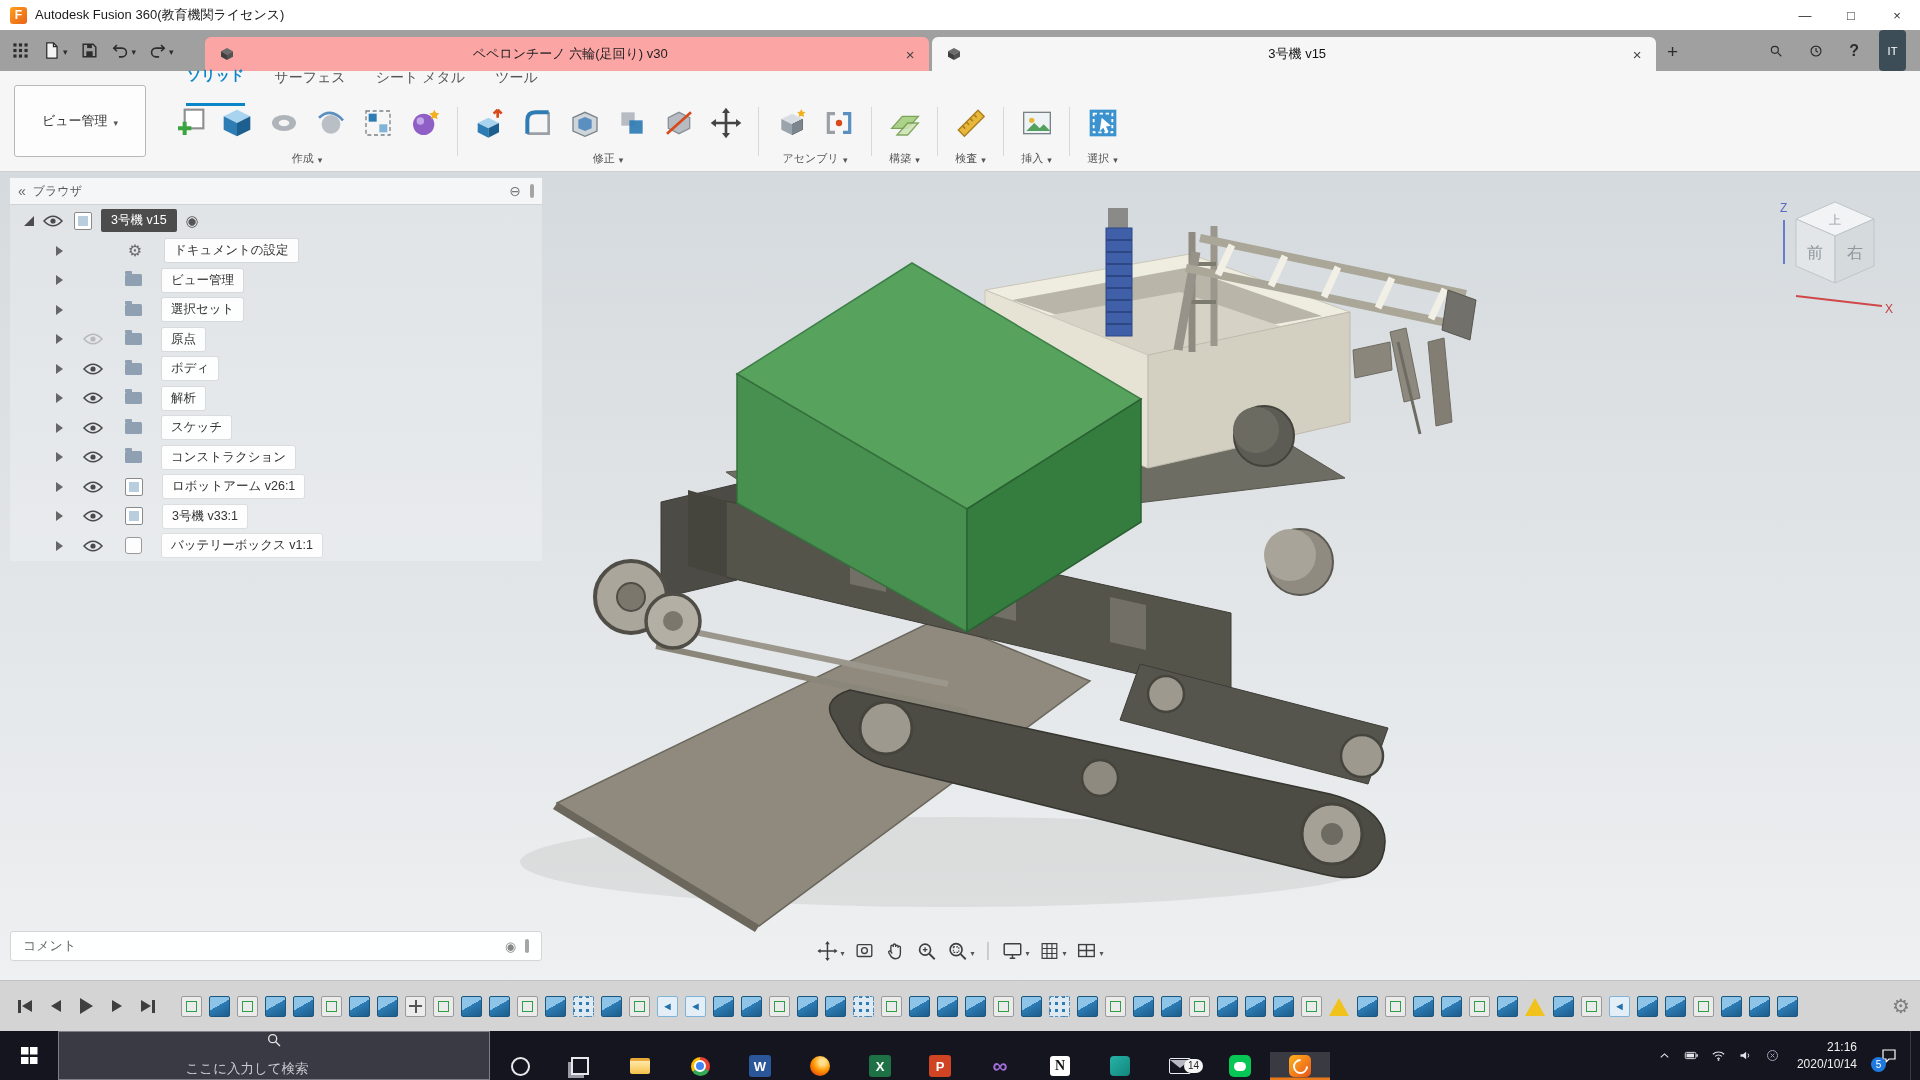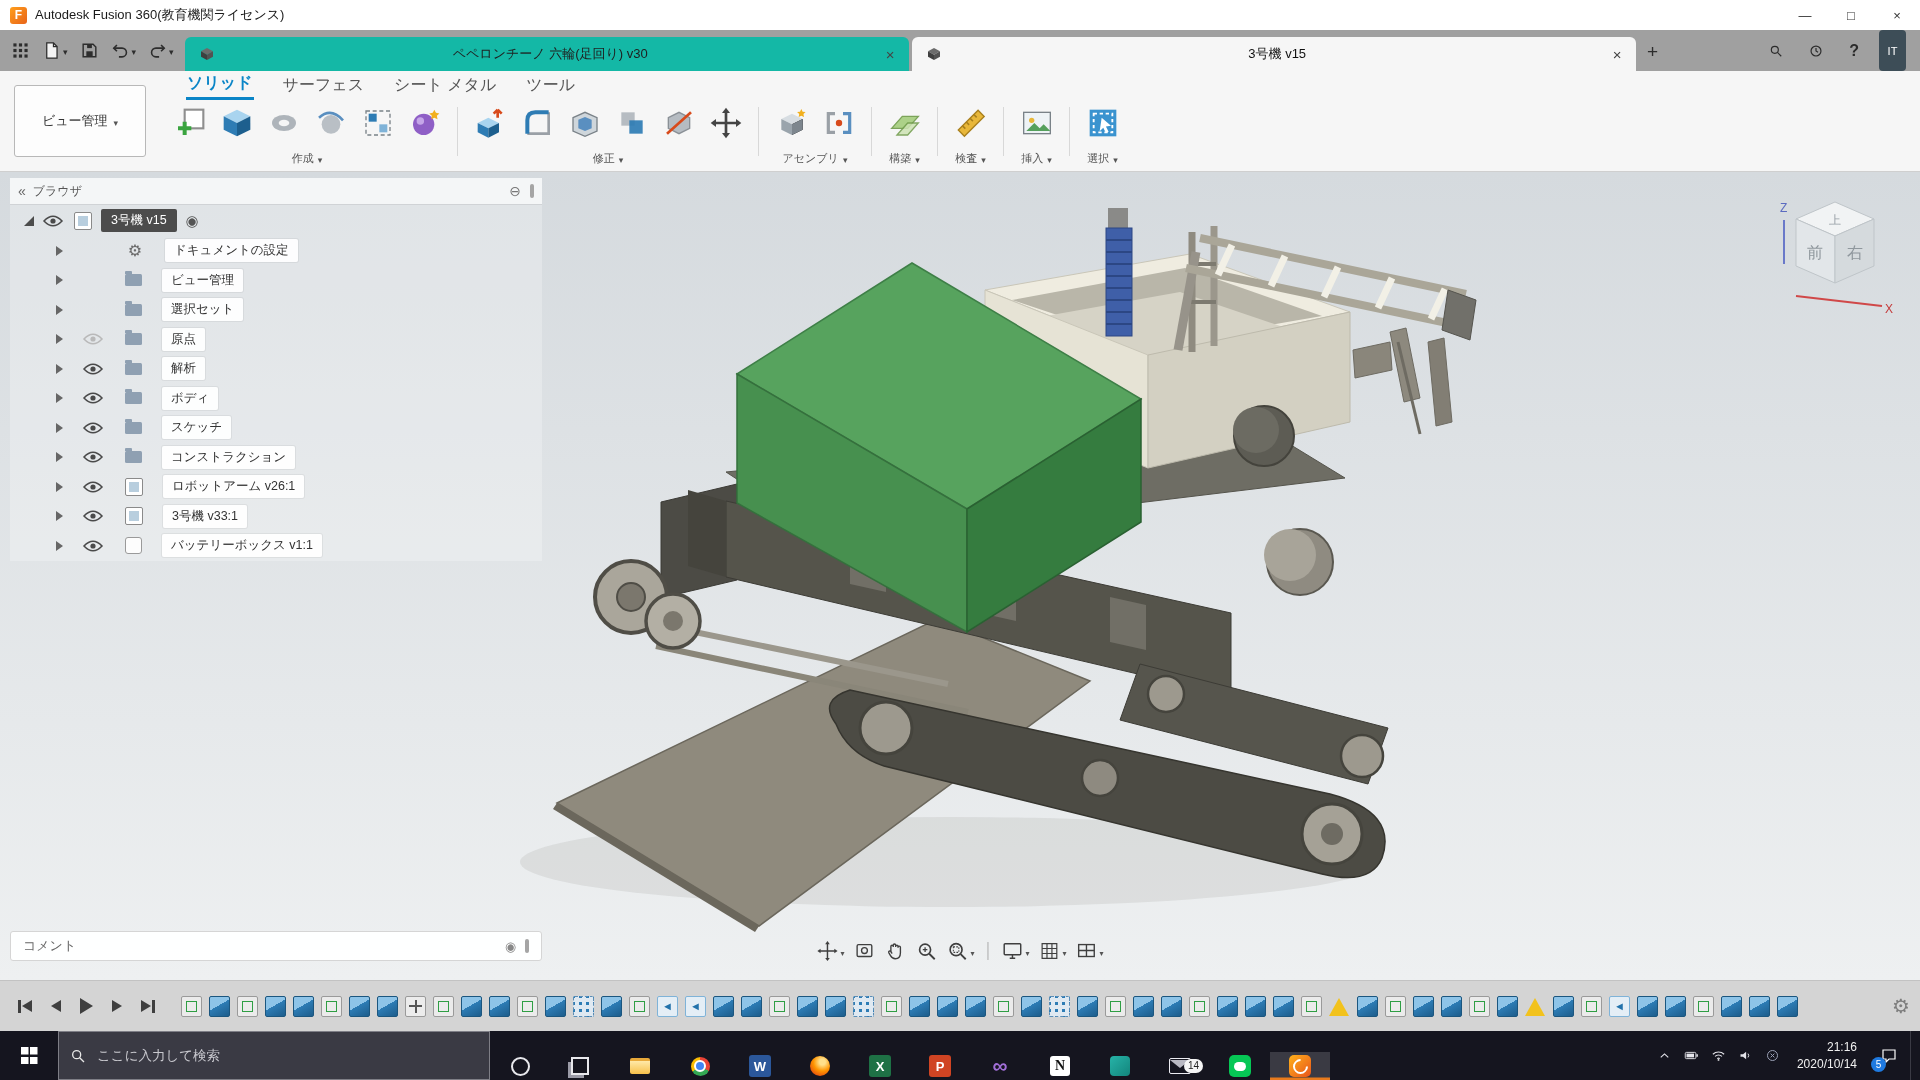--- a/index.html
+++ b/index.html
@@ -15,38 +15,38 @@
   .wc{width:46px;height:100%;border:none;background:transparent;font-size:13px;color:#333;display:flex;align-items:center;justify-content:center;}
 
   
   .tabstrip{position:absolute;top:30px;left:0;right:0;height:41px;background:#a0a0a0;display:flex;align-items:flex-end;box-sizing:border-box;}
   .qat{display:flex;align-items:center;gap:2px;padding:0 6px;height:100%;}
   .qat button{background:none;border:none;height:30px;padding:0 5px;display:flex;align-items:center;justify-content:center;color:#2d2d2d;}
   .qat svg{width:19px;height:19px;}
   .mini-caret::before{content:"▾";font-size:9px;color:#2d2d2d;margin-left:2px;}
   .doc-tab{height:34px;display:flex;align-items:center;gap:8px;padding:0 14px;font-size:13px;border-radius:6px 6px 0 0;box-sizing:border-box;width:724px;}
   .doc-tab svg{width:16px;height:16px;flex:none;}
-  .doc-tab.inactive{background:#14b8a6;color:#1f1f1f;margin-right:3px;}
+  .doc-tab.inactive{background:#fca5a5;color:#1f1f1f;margin-right:3px;margin-left:20px;}
   .doc-tab.active{background:#f6f6f6;color:#111;}
   .tab-label{flex:1;text-align:center;white-space:nowrap;overflow:hidden;}
   .tab-close{font-size:15px;color:#444;}
   .newtab{width:34px;height:30px;font-size:19px;color:#2d2d2d;background:none;border:none;margin-bottom:4px;}
   .strip-right{margin-left:auto;display:flex;align-items:center;gap:14px;padding-right:14px;height:100%;}
   .strip-right .circ{width:26px;height:26px;background:none;border:none;color:#2b2b2b;display:flex;align-items:center;justify-content:center;}
   .strip-right svg{width:20px;height:20px;}
   .help-btn{background:none;border:none;color:#2b2b2b;font-size:16px;font-weight:bold;}
   .avatar{width:27px;height:41px;border-radius:4px;background:#3d4d57;color:#fff;font-size:11px;display:flex;align-items:center;justify-content:center;}
 
   
   .ribbon{position:absolute;top:71px;left:0;right:0;height:101px;background:#f6f6f6;border-bottom:1px solid #cfcfcf;display:flex;box-sizing:border-box;}
   .workspace{margin:14px 10px 14px 14px;width:132px;border:1px solid #b8b8b8;border-radius:3px;background:#fdfdfd;font-size:13px;color:#333;display:flex;align-items:center;justify-content:center;gap:6px;}
   .caret::before{content:"▾";font-size:9px;color:#555;}
   .ribbon-main{flex:1;display:flex;flex-direction:column;}
   .ribbon-tabs{display:flex;gap:28px;padding:3px 0 0 30px;height:23px;align-items:center;}
-  .rtab{font-size:16px;color:#555;padding:2px 1px 3px;}
+  .rtab{font-size:14px;color:#555;padding:2px 1px 18px;}
   .rtab.rt-true{color:#0a85c7;font-weight:bold;border-bottom:3px solid #0a85c7;}
   .ribbon-groups{display:flex;align-items:stretch;padding-left:10px;}
   .rgroup{display:flex;flex-direction:column;align-items:center;}
   .tools{display:flex;align-items:center;height:52px;}
   .tool{width:47px;height:47px;background:none;border:none;display:flex;align-items:center;justify-content:center;padding:0;}
   .tool svg{width:32px;height:32px;}
   .glabel{font-size:11px;color:#555;display:flex;gap:4px;align-items:center;padding-top:2px;}
   .vsep{width:1px;background:#d8d8d8;margin:10px 9px;}
 
   
@@ -111,21 +111,21 @@
   .t-arrow{background:#e4eef6;border:1px solid #7fb3d8;}
   .t-arrow::after{content:"◄";position:absolute;inset:0;display:flex;align-items:center;justify-content:center;color:#2272ab;font-size:11px;}
   .t-pattern{background:#dfe9f2;border:1px dashed #5c8db5;background-image:radial-gradient(#2d7cb5 1.5px,transparent 1.6px);background-size:7px 7px;background-position:3px 3px;}
   .tl-gear{margin-left:10px;color:#7d7d7d;}
   .tl-gear::before{content:"⚙";font-size:20px;}
 
   
   .taskbar{position:absolute;left:0;right:0;top:1031px;height:49px;background:#15151f;display:flex;align-items:stretch;}
   .start{width:58px;display:flex;align-items:center;justify-content:center;background:none;border:none;}
   .winlogo{width:17px;height:17px;background:linear-gradient(#fff,#fff) 0 0/7.5px 7.5px no-repeat,linear-gradient(#fff,#fff) 100% 0/7.5px 7.5px no-repeat,linear-gradient(#fff,#fff) 0 100%/7.5px 7.5px no-repeat,linear-gradient(#fff,#fff) 100% 100%/7.5px 7.5px no-repeat;}
-  .tb-search{width:432px;display:flex;align-items:center;background:#3a3a44;border:1px solid #7e7e86;box-sizing:border-box;padding:0 11px;gap:9px;}
+  .tb-search{width:432px;display:flex;align-items:center;background:#3a3a44;border:1px solid #7e7e86;box-sizing:border-box;padding:0 11px;gap:9px;flex-direction:column;}
   .tb-search svg{width:16px;height:16px;color:#e8e8e8;flex:none;}
   .tb-search input{flex:1;background:transparent;border:none;outline:none;color:#ddd;font-size:13.5px;font-family:inherit;}
   .tb-search input::placeholder{color:#c9c9cf;}
   .tb-apps{display:flex;align-items:flex-end;}
   .app-slot{width:60px;position:relative;display:flex;align-items:center;justify-content:center;background:none;border:none;}
   .app-slot.active-true{background:rgba(255,255,255,0.16);box-shadow:inset 0 -2.5px 0 #e87a1c;}
   .ticon{width:26px;height:26px;display:flex;align-items:center;justify-content:center;position:relative;color:#fff;font-weight:bold;}
   .app-badge{position:absolute;right:7px;bottom:7px;background:#f5f5f5;color:#222;font-size:10px;line-height:1;padding:2px 4px;border-radius:8px;min-width:9px;text-align:center;}
   .app-badge:empty{display:none;}
   .app-cortana .ticon::before{content:"";width:15px;height:15px;border:2.2px solid #e8e8ec;border-radius:50%;}
@@ -759,32 +759,32 @@
           </div>
 
           <div class="tree-row">
             <span class="tri"></span>
             <span class="eye eye-visible">
               <svg viewBox="0 0 20 12">
                 <use href="#i-eye"></use>
               </svg>
             </span>
             <span class="node-ic ni-folder"></span>
-            <span class="chip">解析</span>
+            <span class="chip">ボディ</span>
           </div>
 
           <div class="tree-row">
             <span class="tri"></span>
             <span class="eye eye-visible">
               <svg viewBox="0 0 20 12">
                 <use href="#i-eye"></use>
               </svg>
             </span>
             <span class="node-ic ni-folder"></span>
-            <span class="chip">ボディ</span>
+            <span class="chip">解析</span>
           </div>
 
           <div class="tree-row">
             <span class="tri"></span>
             <span class="eye eye-visible">
               <svg viewBox="0 0 20 12">
                 <use href="#i-eye"></use>
               </svg>
             </span>
             <span class="node-ic ni-folder"></span>

